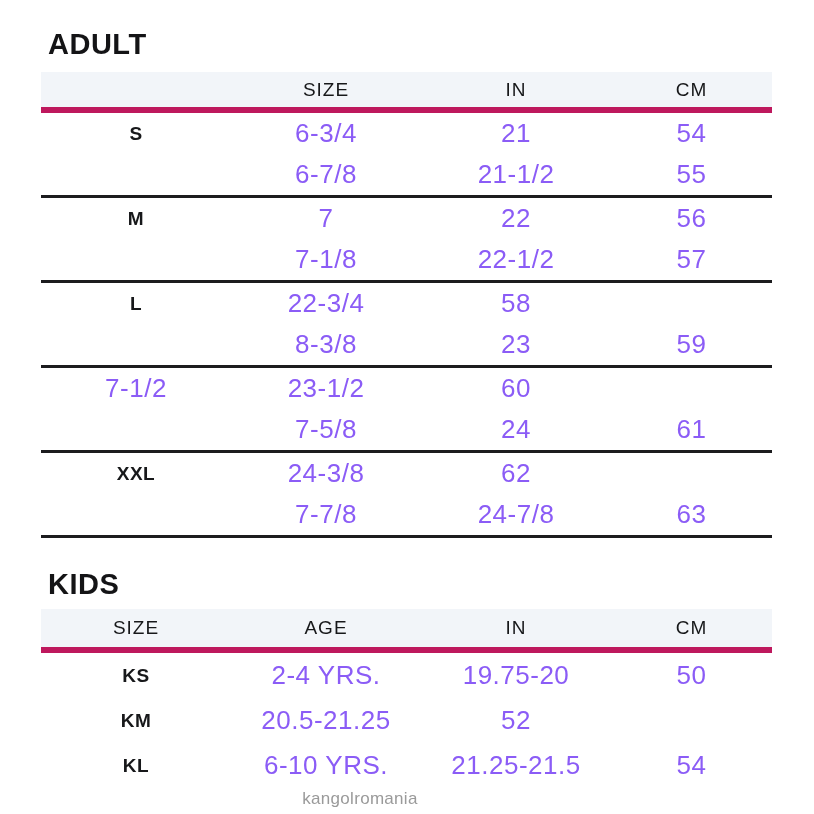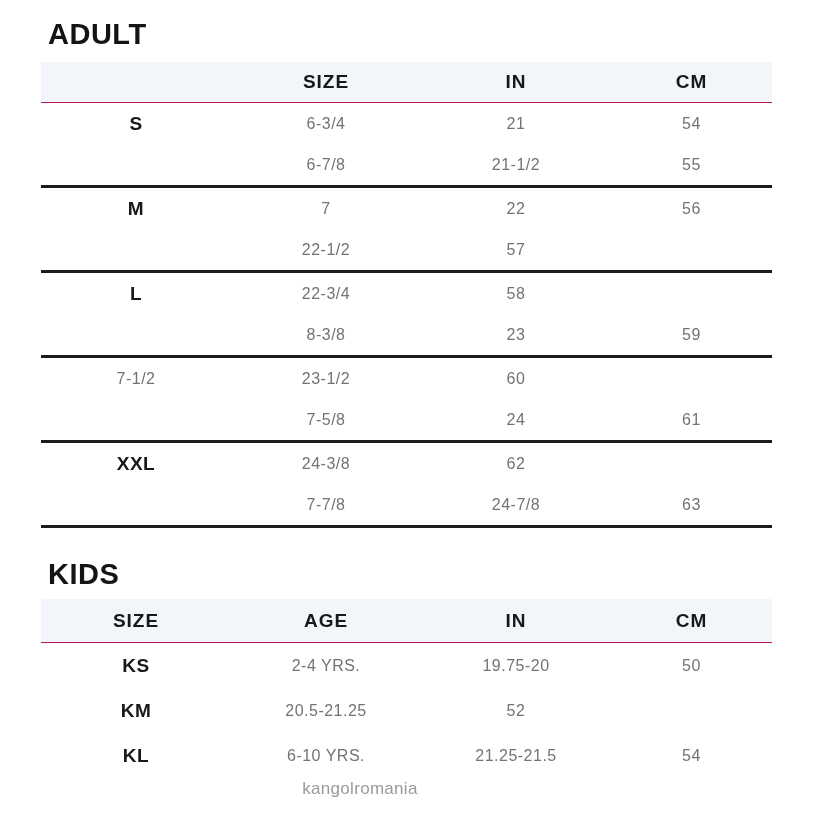--- a/index.html
+++ b/index.html
@@ -14,52 +14,52 @@
   .page { width: 814px; height: 814px; position: relative; }
 
   .section-title {
     margin: 0 0 13px 48px;
     font-size: 29px;
     line-height: 29px;
     font-weight: 800;
     letter-spacing: 0.5px;
     color: #141416;
   }
-  #adult-title { padding-top: 20px; }
+  #adult-title { padding-top: 30px; }
   #kids-title  { margin-top: 32px; margin-bottom: 10px; }
 
   .size-table { width: 731px; margin-left: 41px; }
 
   .grid4 {
     display: grid;
     grid-template-columns: 190px 190px 190px 161px;
     align-items: center;
   }
 
   .thead {
     height: 41px;
     background: #f2f5f9;
-    border-bottom: 1px solid #be185d;
-    font-weight: 700;
+    border-bottom: 6px solid #be185d;
+    font-weight: 400;
     font-size: 19px;
     letter-spacing: 1px;
     color: #17181a;
   }
   .kids-thead { height: 44px; }
 
   .c { text-align: center; }
 
   .trow { height: 41px; }
   .kids-row { height: 45px; }
 
   .c.value {
-    font-size: 16px;
+    font-size: 26px;
     font-weight: 300;
     letter-spacing: 0.5px;
-    color: #737373;
+    color: #8b5cf6;
   }
   .c.label {
     font-size: 19px;
     font-weight: 700;
     letter-spacing: 0.5px;
     color: #17181a;
   }
 
   .group { border-bottom: 3px solid #1c1c1e; }
 
@@ -105,20 +105,21 @@
           </div>
           <div class="group">
             <div class="trow grid4">
               <div class="c label">M</div>
               <div class="c value">7</div>
               <div class="c value">22</div>
               <div class="c value">56</div>
             </div>
             <div class="trow grid4">
               <div class="c label"></div>
+              <div class="c value">7-1/8</div>
               <div class="c value">22-1/2</div>
               <div class="c value">57</div>
             </div>
           </div>
           <div class="group">
             <div class="trow grid4">
               <div class="c label">L</div>
               <div class="c value">22-3/4</div>
               <div class="c value">58</div>
             </div>

